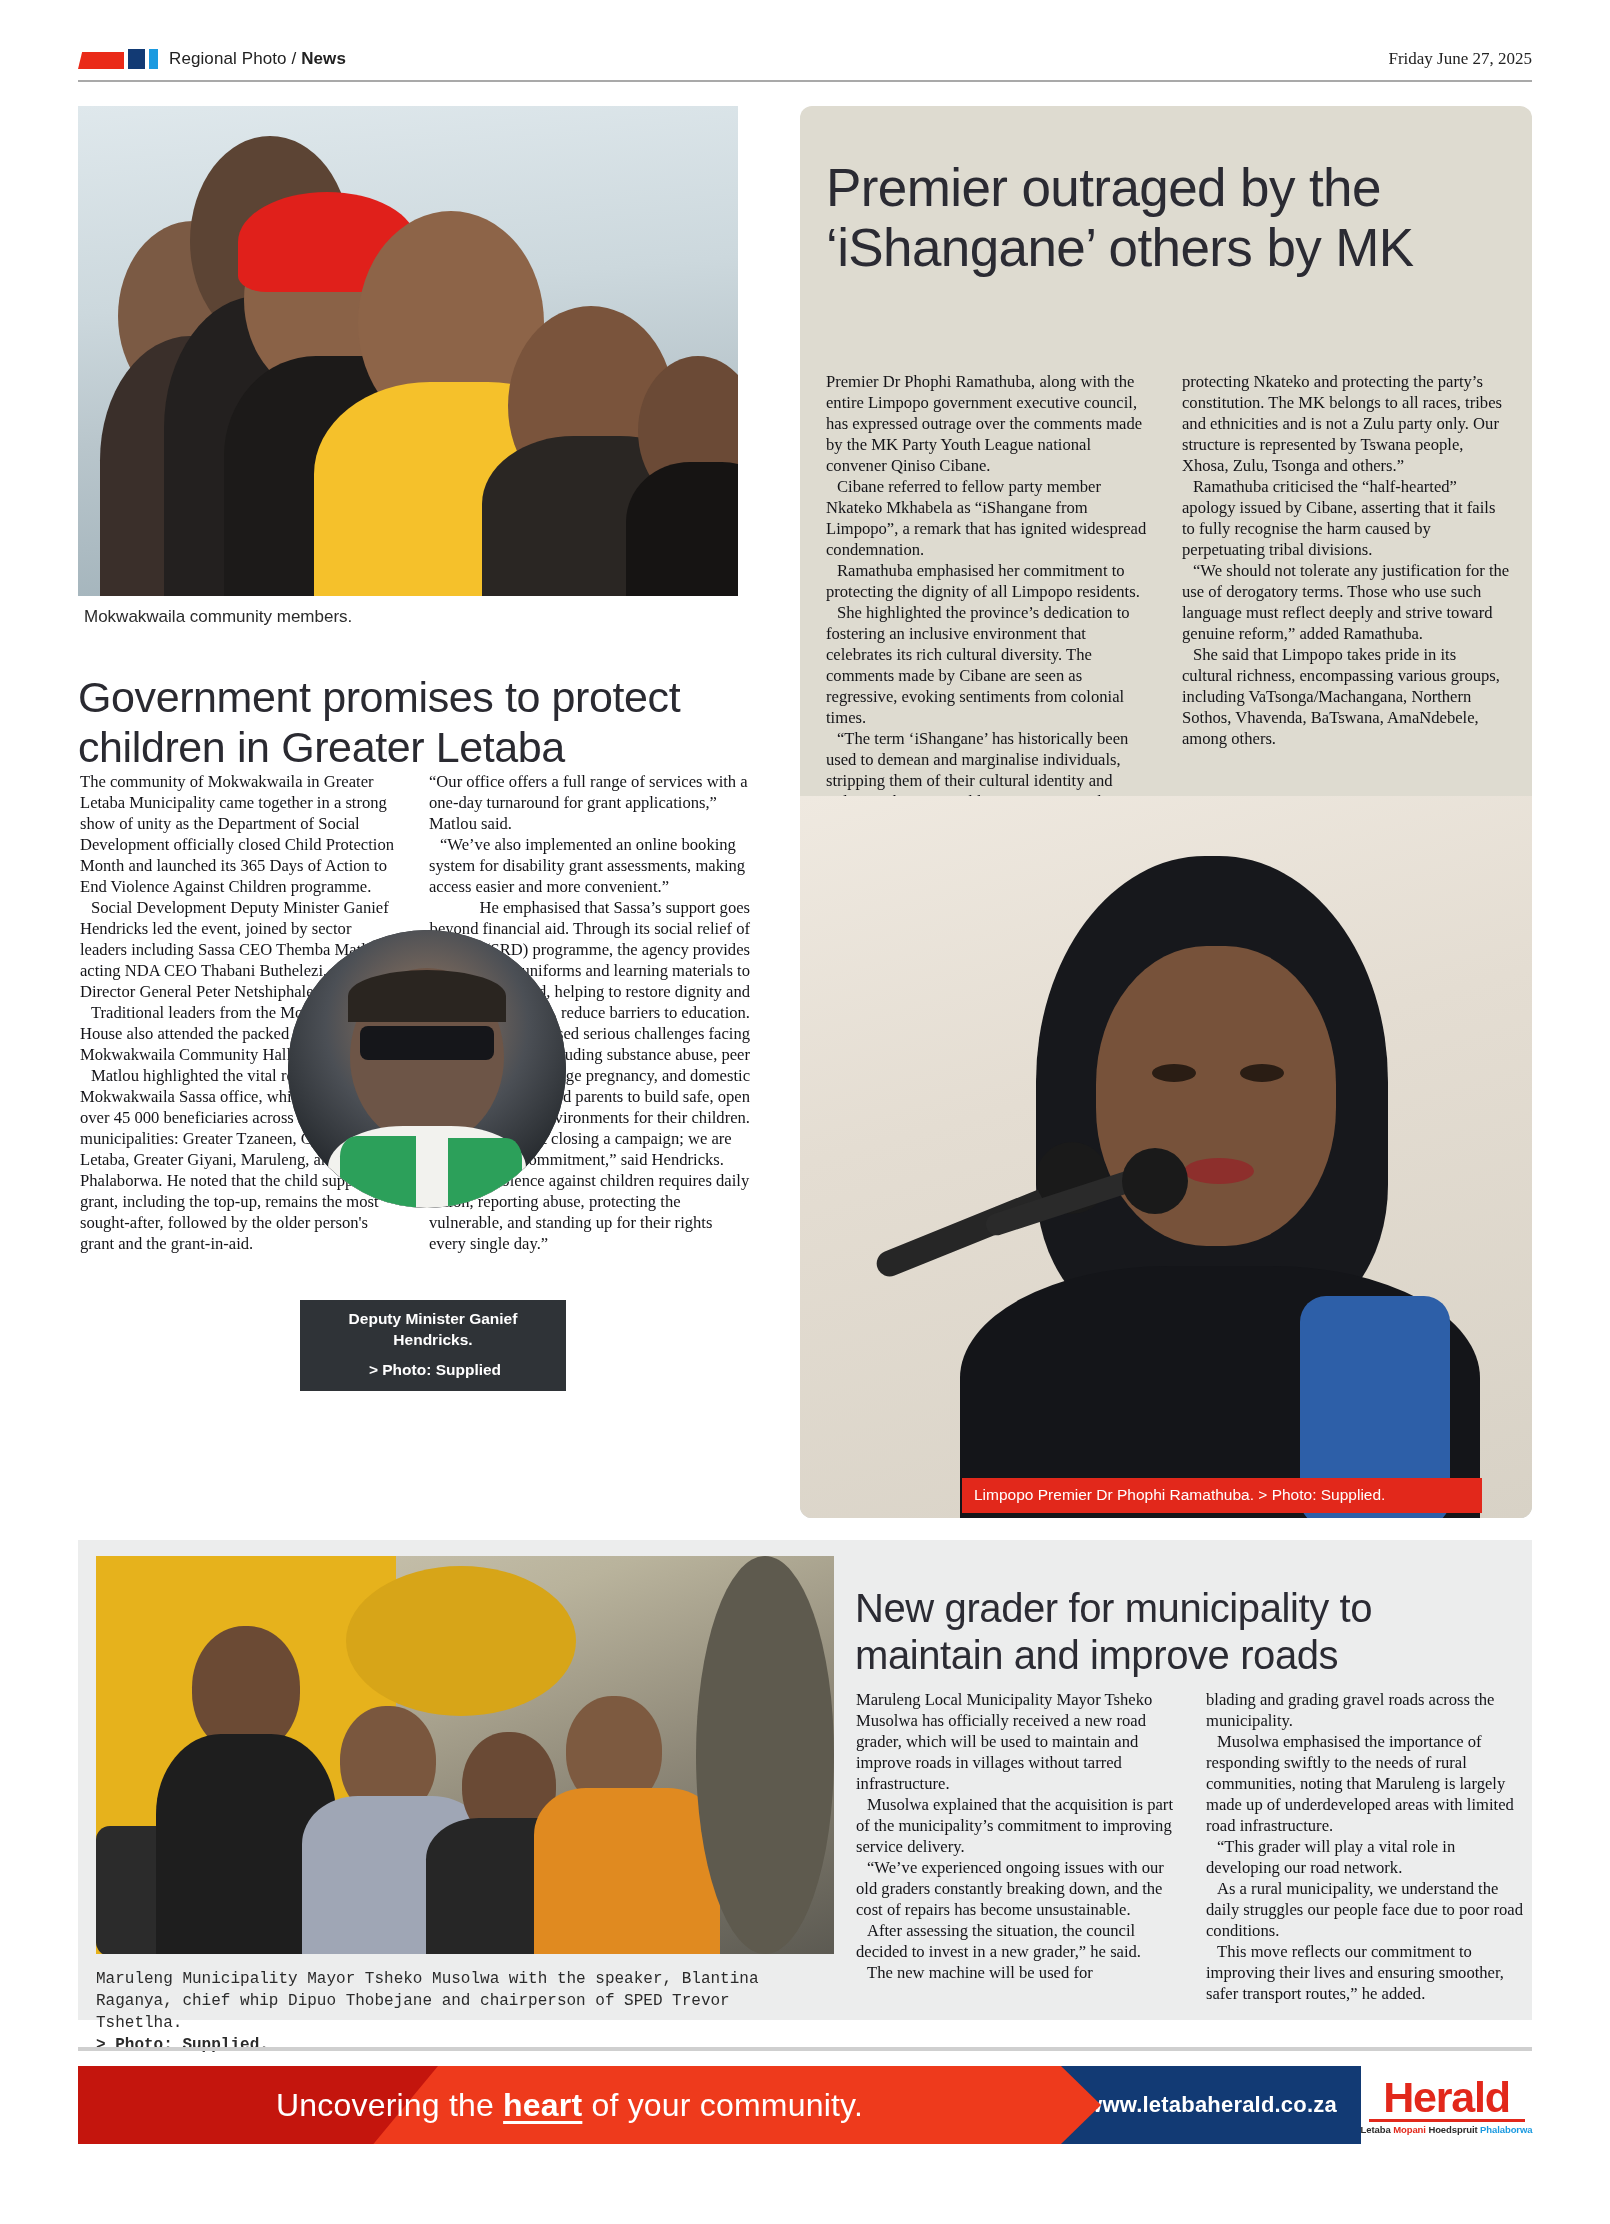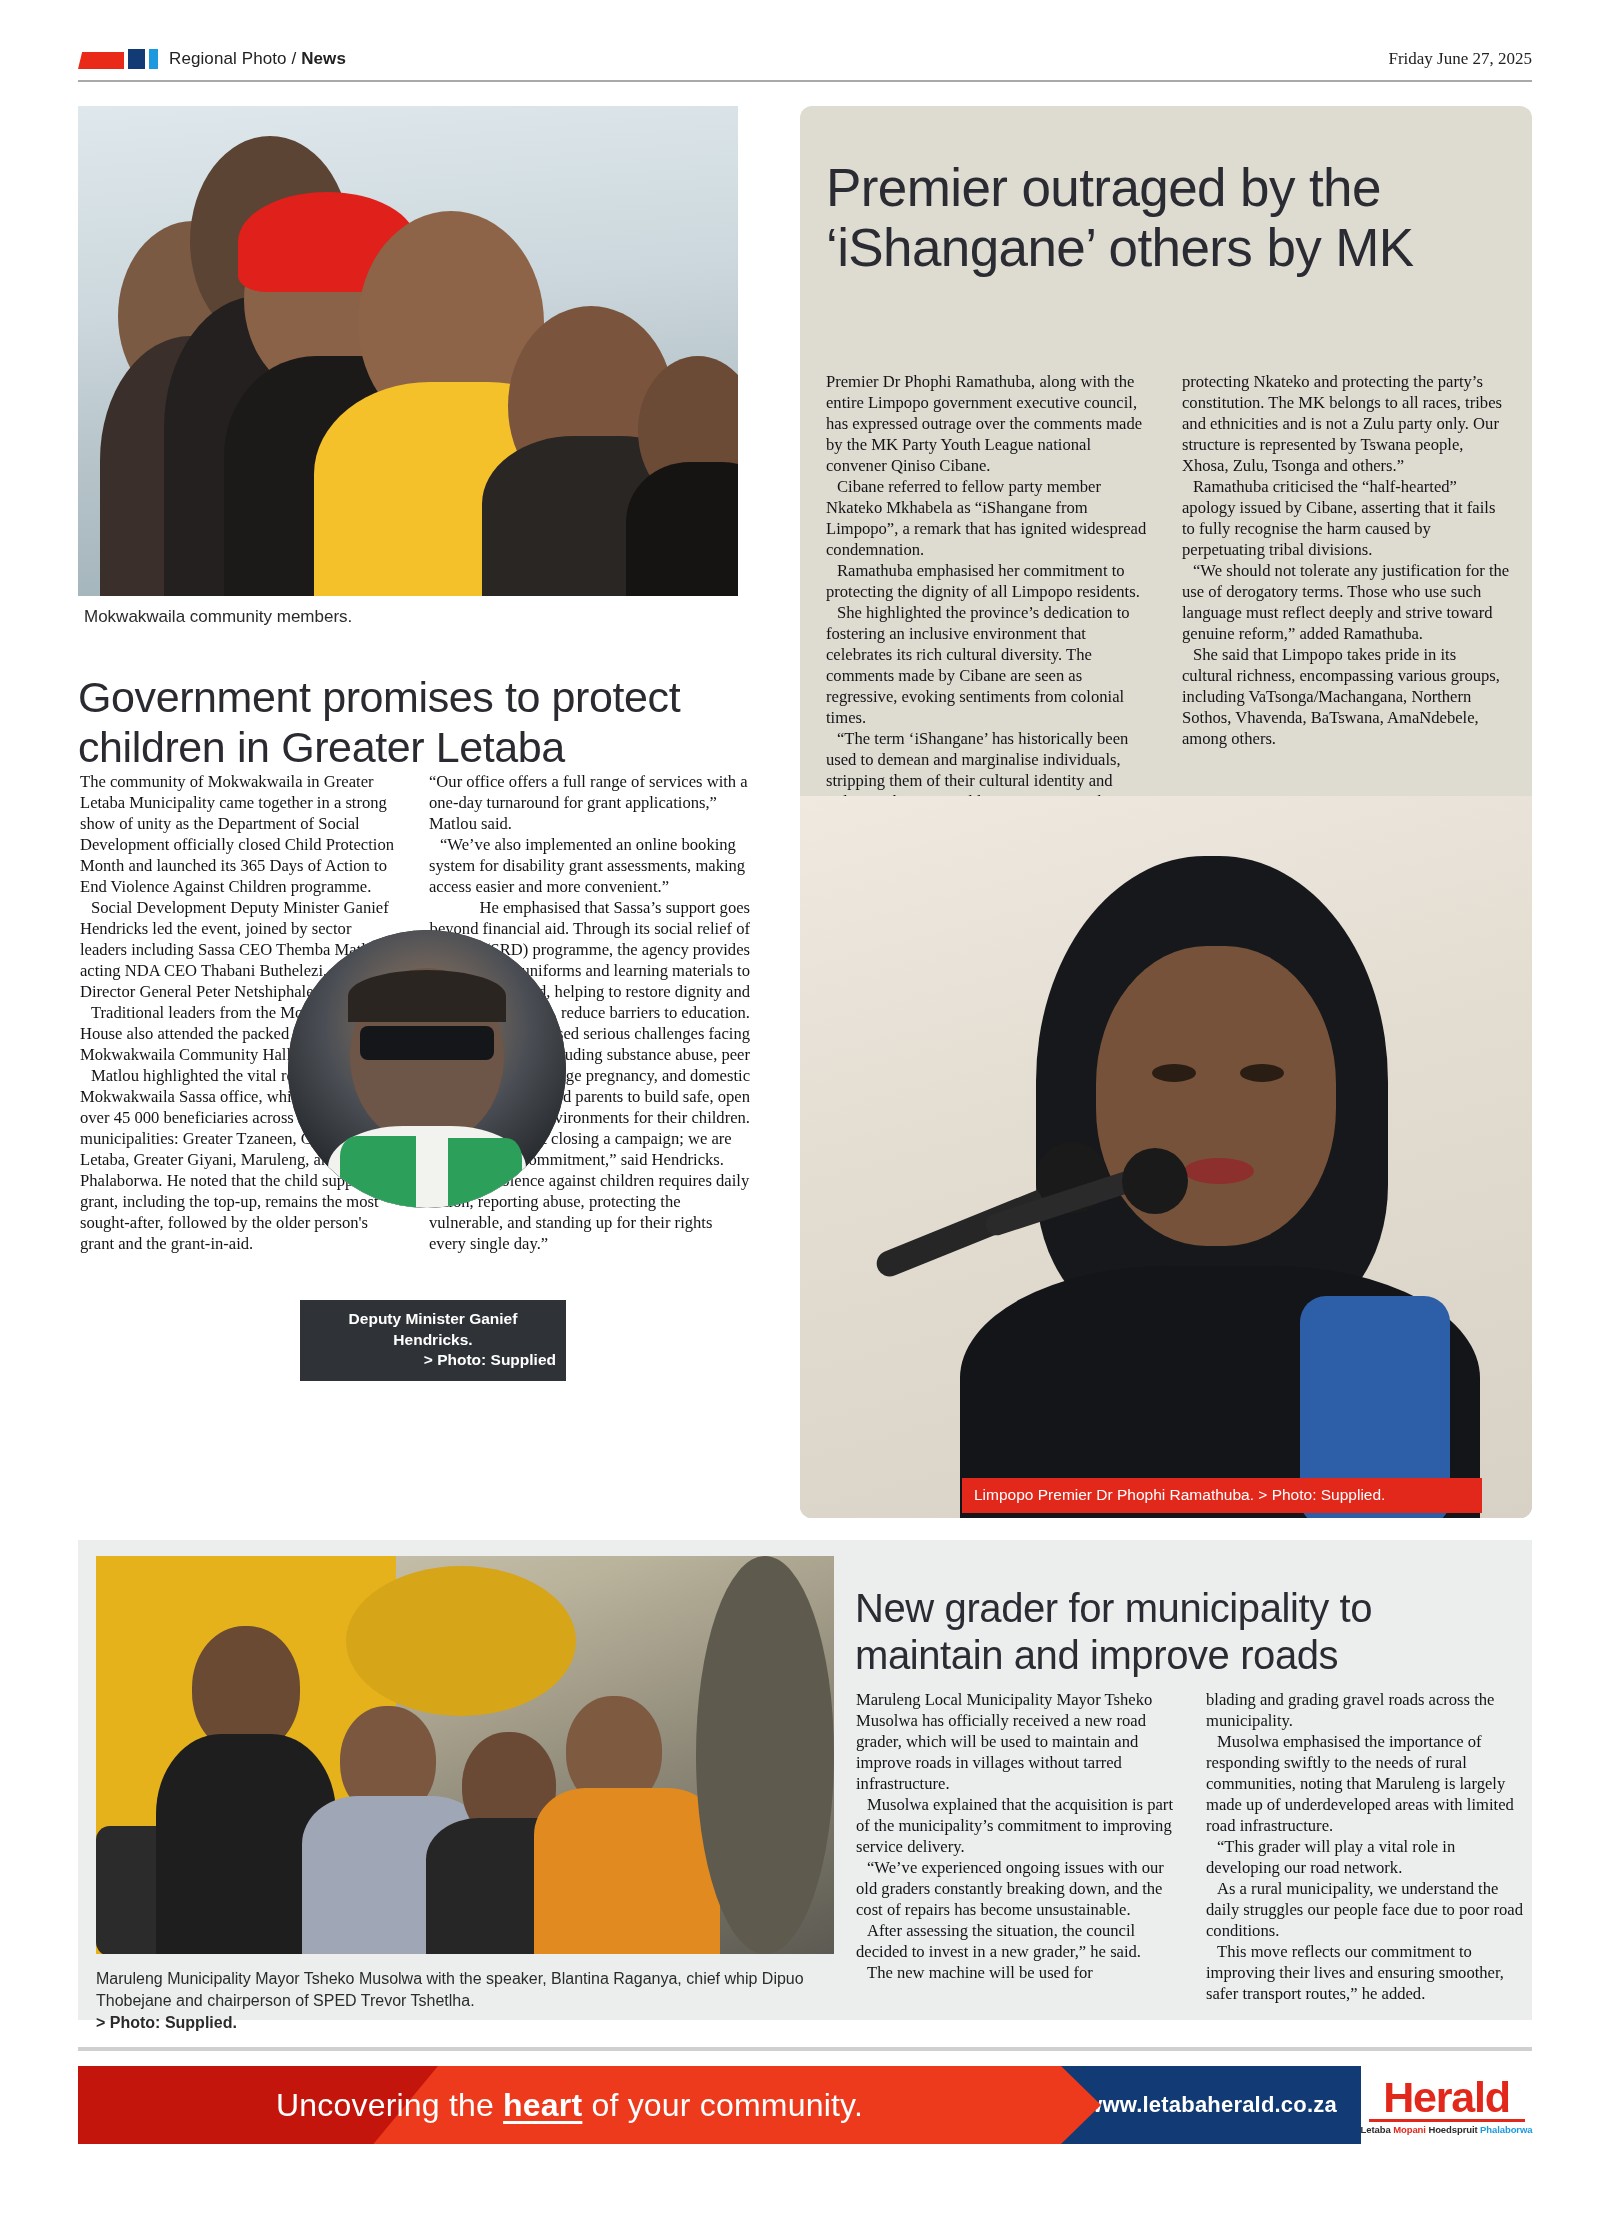--- a/index.html
+++ b/index.html
@@ -83,21 +83,21 @@
   }
   #portrait-hendricks .bg { position:absolute; inset:0;
     background:radial-gradient(circle at 50% 34%, #7d6a5c 0 16%, #4b4f55 44%, #24282c 78%); }
   #cap-hendricks {
     position:absolute; left:300px; top:1300px; width:266px;
     background:#2f3337; color:#fff; z-index:5;
     font-family:"Liberation Sans", sans-serif;
     font-weight:700; font-size:15.5px; line-height:1.33;
     padding:9px 10px 10px 10px; text-align:center;
   }
-  #cap-hendricks .sub { display:block; text-align:right; padding-left:4px; }
+  #cap-hendricks .sub { display:block; text-align:center; padding-left:4px;margin-top:10px; }
 
   
   #feature-panel {
     position:absolute; left:800px; top:106px; width:732px; height:1412px;
     background:#dedbd0; border-radius:12px;
   }
   #headline-b {
     position:absolute; left:826px; top:122px; width:690px;
     font-family:"Liberation Sans", sans-serif;
     font-weight:300; font-size:53px; line-height:1.15;
@@ -123,21 +123,21 @@
   
   #bottom-band {
     position:absolute; left:78px; top:1540px; width:1454px; height:480px;
     background:#eceded;
   }
   #photo-grader { left:96px; top:1556px; width:738px; height:398px; }
   #photo-grader .bg { position:absolute; inset:0;
     background:linear-gradient(160deg,#cfc9b6 0%,#b9b39c 30%,#8e8878 62%,#5c5a52 100%); }
   #cap-grader {
     position:absolute; left:96px; top:1968px; width:716px;
-    font-family:Liberation Sans, sans-serif;
+    font-family:Liberation Mono, monospace;
     font-size:16px; line-height:1.38; color:#2b2b2b;
   }
   #cap-grader .bold { font-weight:700; display:block; }
 
   #headline-c {
     position:absolute; left:855px; top:1558px; width:672px;
     font-family:"Liberation Sans", sans-serif;
     font-weight:300; font-size:40px; line-height:1.18;
     letter-spacing:-0.4px; color:#2b2b33;
   }

